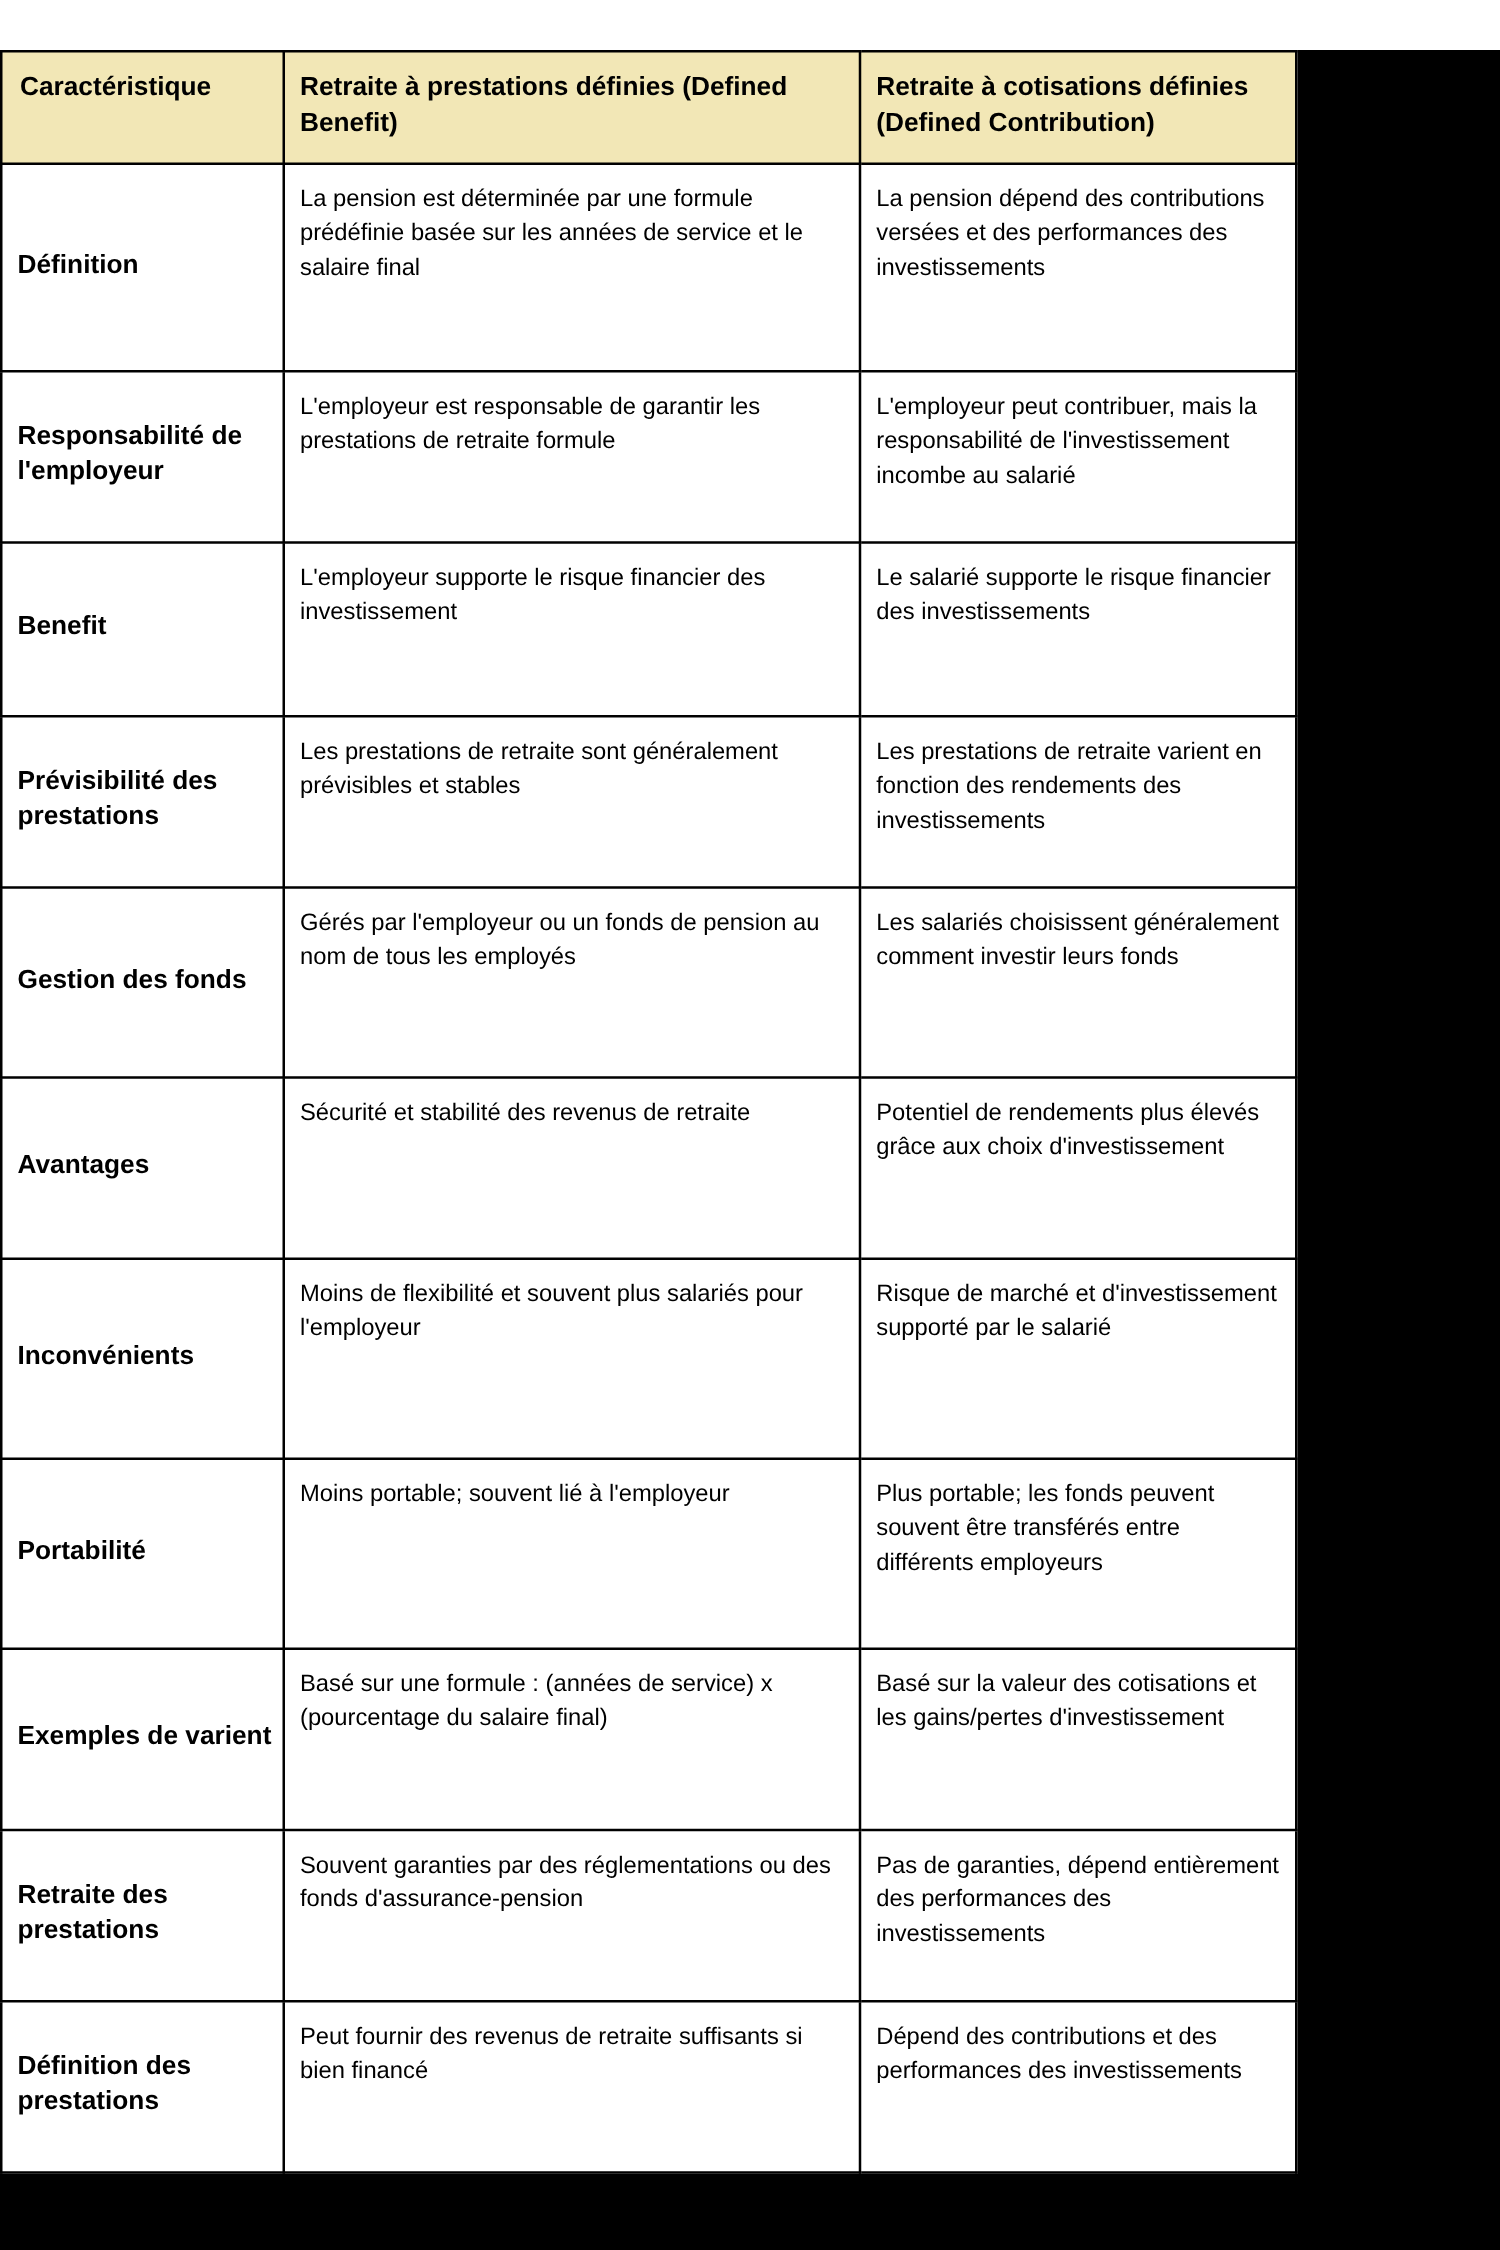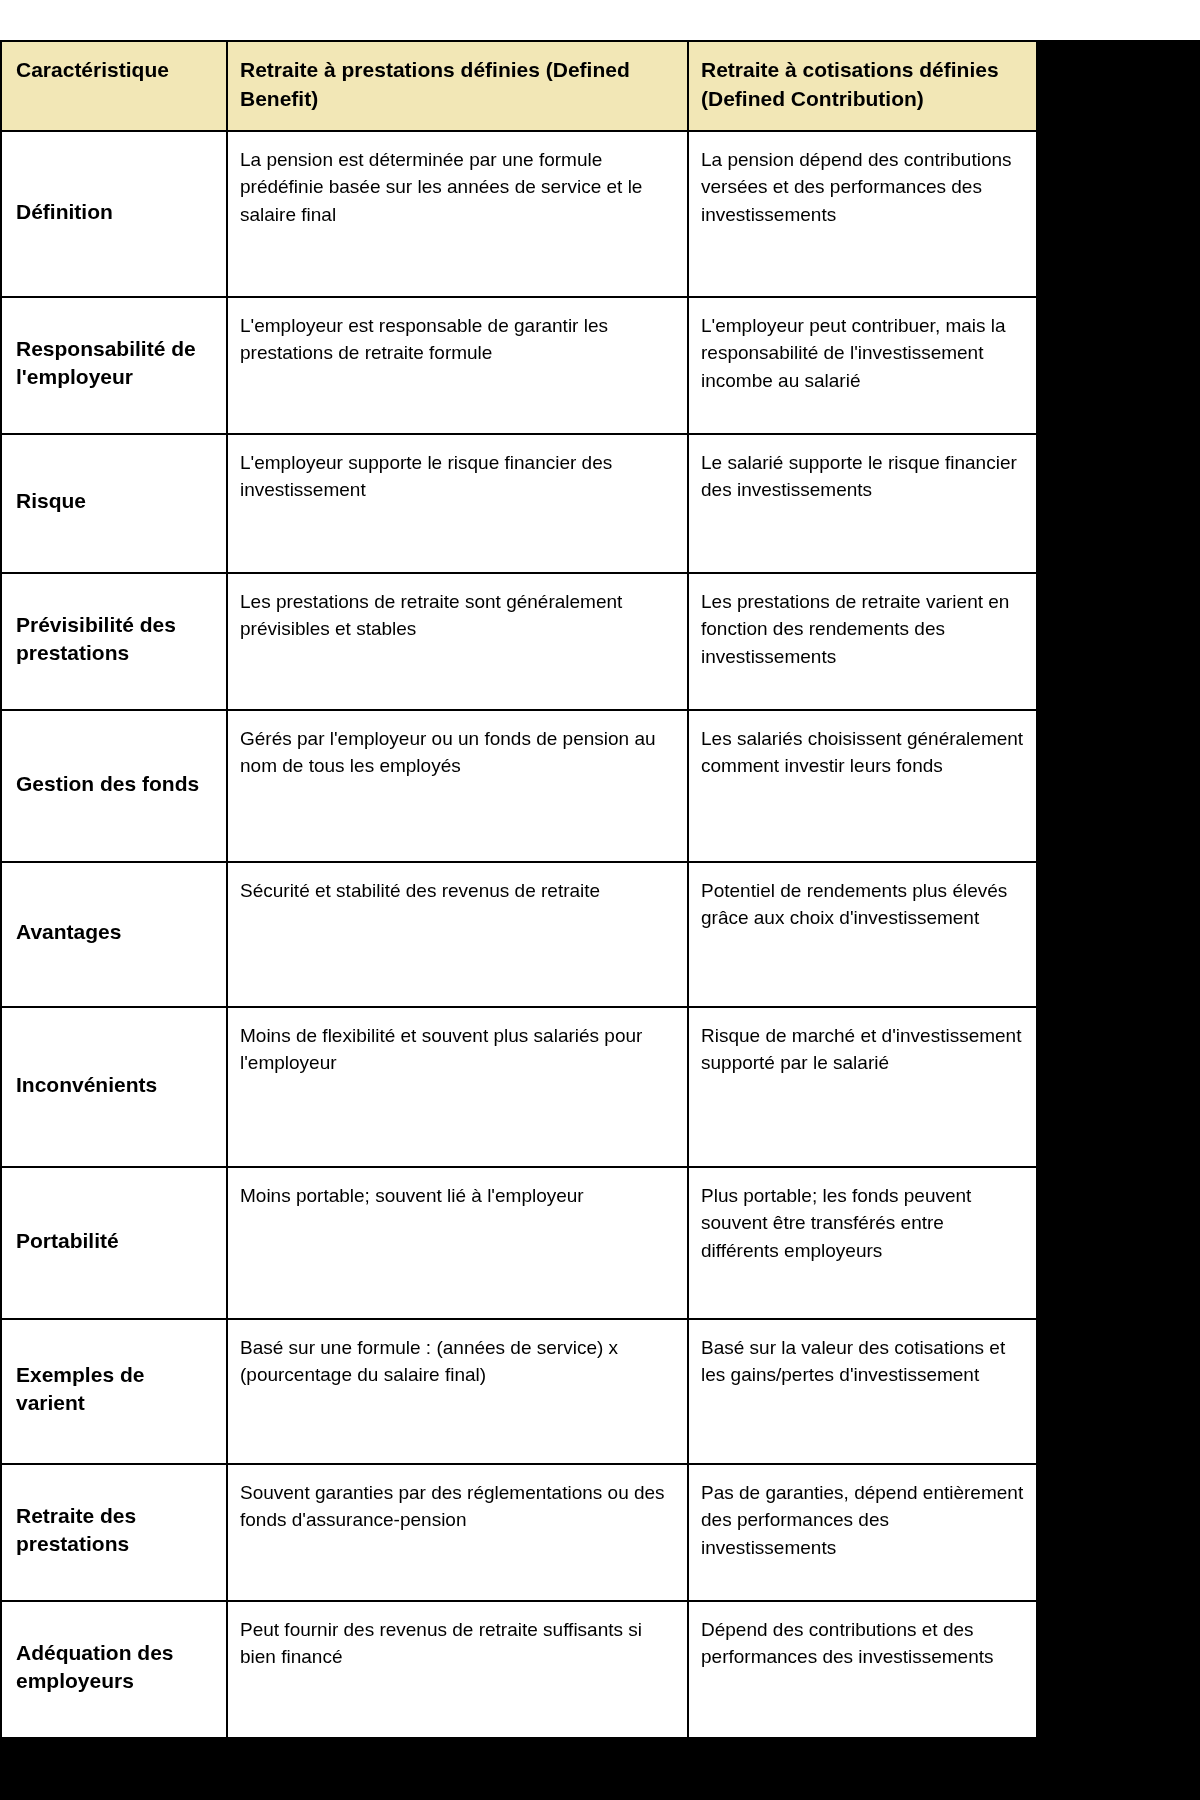--- a/index.html
+++ b/index.html
@@ -48,21 +48,20 @@
     border: 2px solid #000000;
     vertical-align: top;
     color: #000000;
     padding: 14px 12px 18px 12px;
     font-size: 19px;
     line-height: 1.44;
   }
   tbody td.feature {
     font-weight: bold;
     vertical-align: middle;
-    padding-left: 14px;
     padding-right: 8px;
     font-size: 21px;
     line-height: 1.34;
   }
   tbody td.desc {
     font-weight: normal;
   }
 </style>
 </head>
 <body>
@@ -86,21 +85,21 @@
         <td class="feature">Définition</td>
         <td class="desc">La pension est déterminée par une formule prédéfinie basée sur les années de service et le salaire final</td>
         <td class="desc">La pension dépend des contributions versées et des performances des investissements</td>
       </tr>
       <tr style="height:137px">
         <td class="feature">Responsabilité de l'employeur</td>
         <td class="desc">L'employeur est responsable de garantir les prestations de retraite formule</td>
         <td class="desc">L'employeur peut contribuer, mais la responsabilité de l'investissement incombe au salarié</td>
       </tr>
       <tr style="height:139px">
-        <td class="feature">Risque</td>
+        <td class="feature">Benefit</td>
         <td class="desc">L'employeur supporte le risque financier des investissement</td>
         <td class="desc">Le salarié supporte le risque financier des investissements</td>
       </tr>
       <tr style="height:137px">
         <td class="feature">Prévisibilité des prestations</td>
         <td class="desc">Les prestations de retraite sont généralement prévisibles et stables</td>
         <td class="desc">Les prestations de retraite varient en fonction des rendements des investissements</td>
       </tr>
       <tr style="height:152px">
         <td class="feature">Gestion des fonds</td>
@@ -126,19 +125,19 @@
         <td class="feature">Exemples de varient</td>
         <td class="desc">Basé sur une formule : (années de service) x (pourcentage du salaire final)</td>
         <td class="desc">Basé sur la valeur des cotisations et les gains/pertes d'investissement</td>
       </tr>
       <tr style="height:137px">
         <td class="feature">Retraite des prestations</td>
         <td class="desc">Souvent garanties par des réglementations ou des fonds d'assurance-pension</td>
         <td class="desc">Pas de garanties, dépend entièrement des performances des investissements</td>
       </tr>
       <tr style="height:137px">
-        <td class="feature">Adéquation des employeurs</td>
+        <td class="feature">Définition des prestations</td>
         <td class="desc">Peut fournir des revenus de retraite suffisants si bien financé</td>
         <td class="desc">Dépend des contributions et des performances des investissements</td>
       </tr>
     </tbody>
   </table>
 </div>
 
 </body></html>

